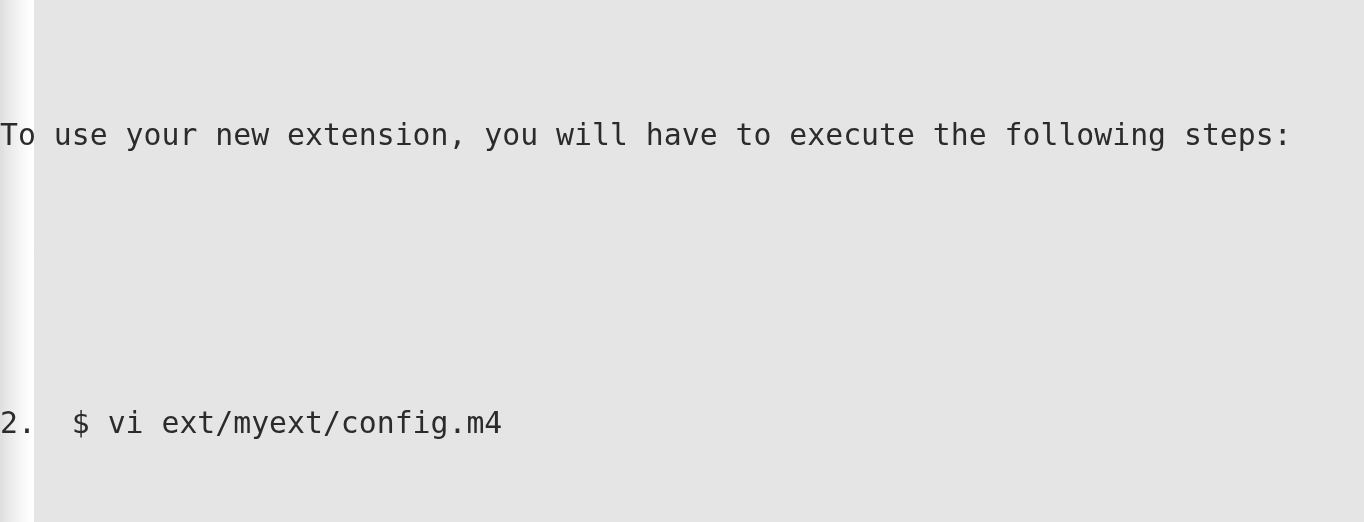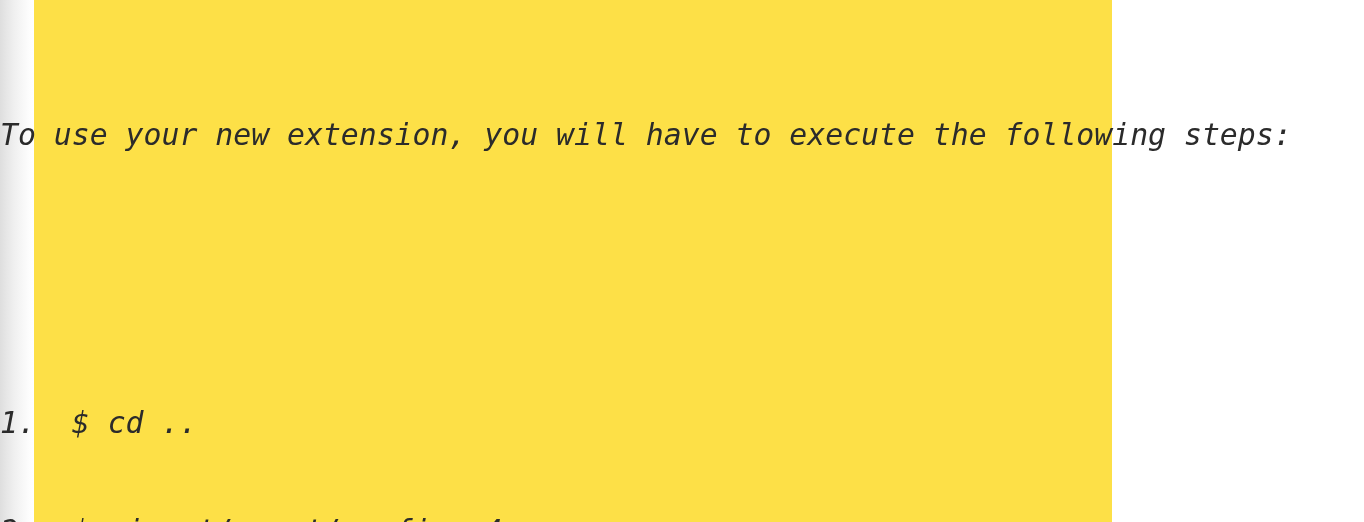--- a/index.html
+++ b/index.html
@@ -10,24 +10,23 @@
 
   body {
     width: 1364px;
     height: 522px;
     overflow: hidden;
     font-family: "DejaVu Sans Mono", "Liberation Mono", monospace;
   }
 
   #page {
     position: relative;
-    width: 1112px;
+    width: 1364px;
     height: 522px;
-    background: #fde047;
-    font-style: italic;
+    background: #e5e5e5;
   }
 
   
   #left-edge-shadow {
     position: absolute;
     left: 0;
     top: 0;
     width: 34px;
     height: 522px;
     background: linear-gradient(to right,
@@ -72,21 +71,20 @@
 <div id="page">
 
   <div id="left-edge-shadow"></div>
 
   <div id="text-body">
 
     <span class="text-line">To use your new extension, you will have to execute the following steps:</span>
 
     <span class="blank-line"></span>
 
-    <span class="text-line">1.  $ cd ..</span>
     <span class="text-line">2.  $ vi ext/myext/config.m4</span>
     
     
     
     
     
     
 
     
 

